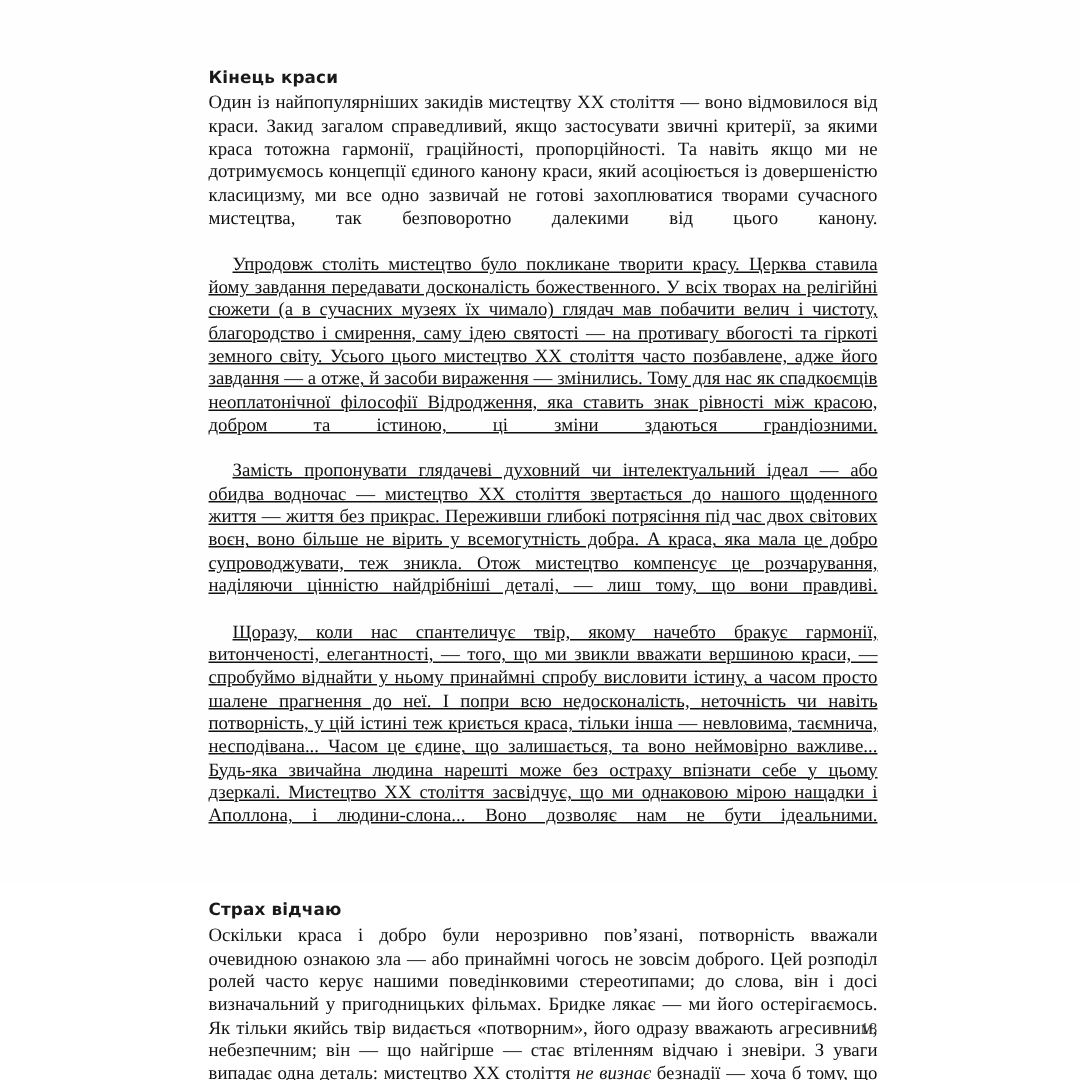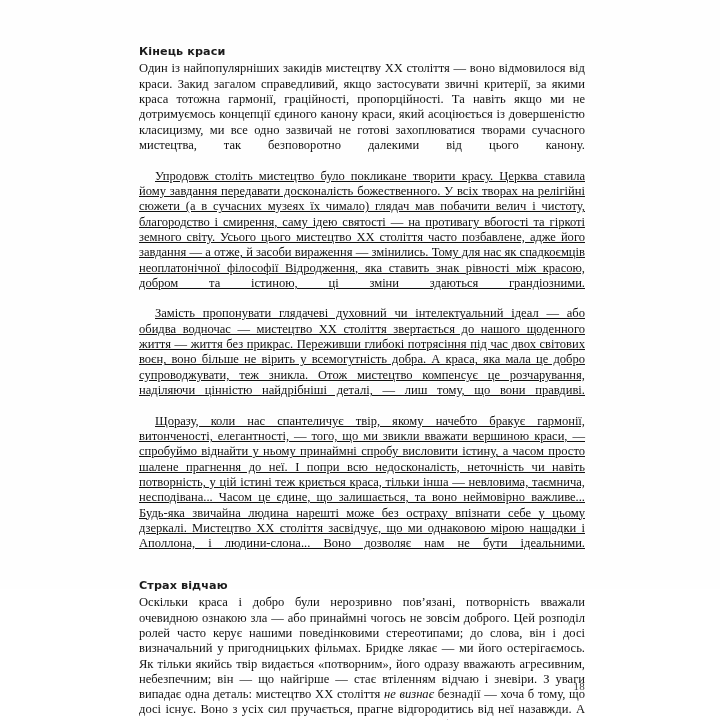--- a/index.html
+++ b/index.html
@@ -36,21 +36,21 @@
     font-weight: bold;
     font-size: 11.2px;
     letter-spacing: 0.1px;
     line-height: 15.3px;
     color: #1a1a1a;
     margin: 0 0 2.2px 0;
     padding: 0;
   }
 
   h2.section-heading.second {
-    margin-top: 11px;
+    margin-top: 32px;
   }
 
   p.body-par {
     font-family: "Liberation Serif", "DejaVu Serif", serif;
     font-size: 12.55px;
     line-height: 15.32px;
     text-align: justify;
     text-justify: inter-word;
     margin: 0;
     padding: 0;

